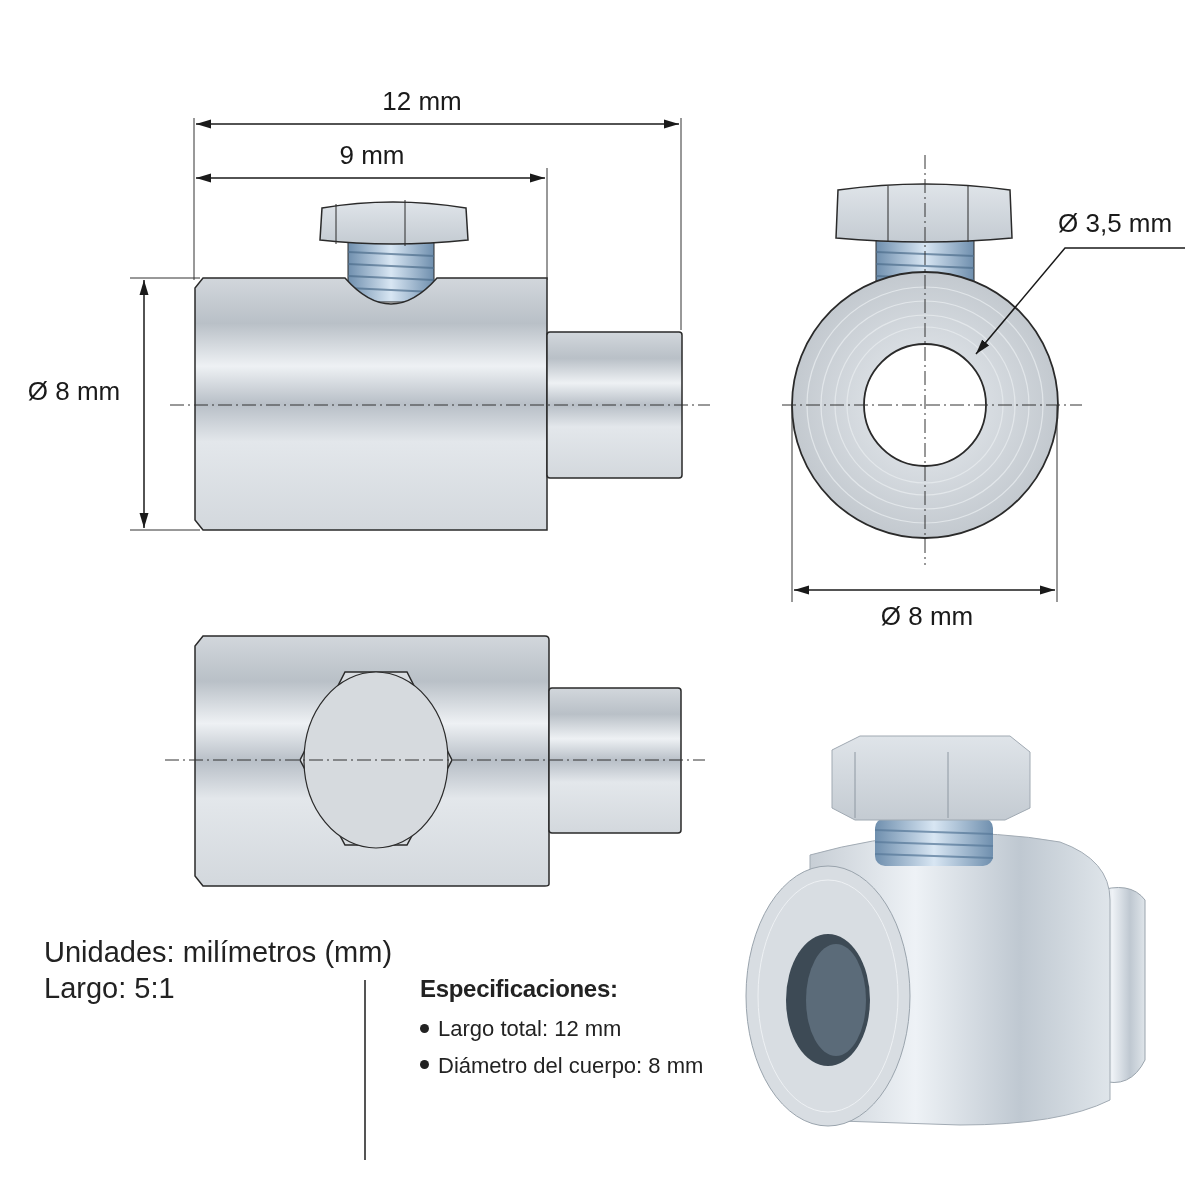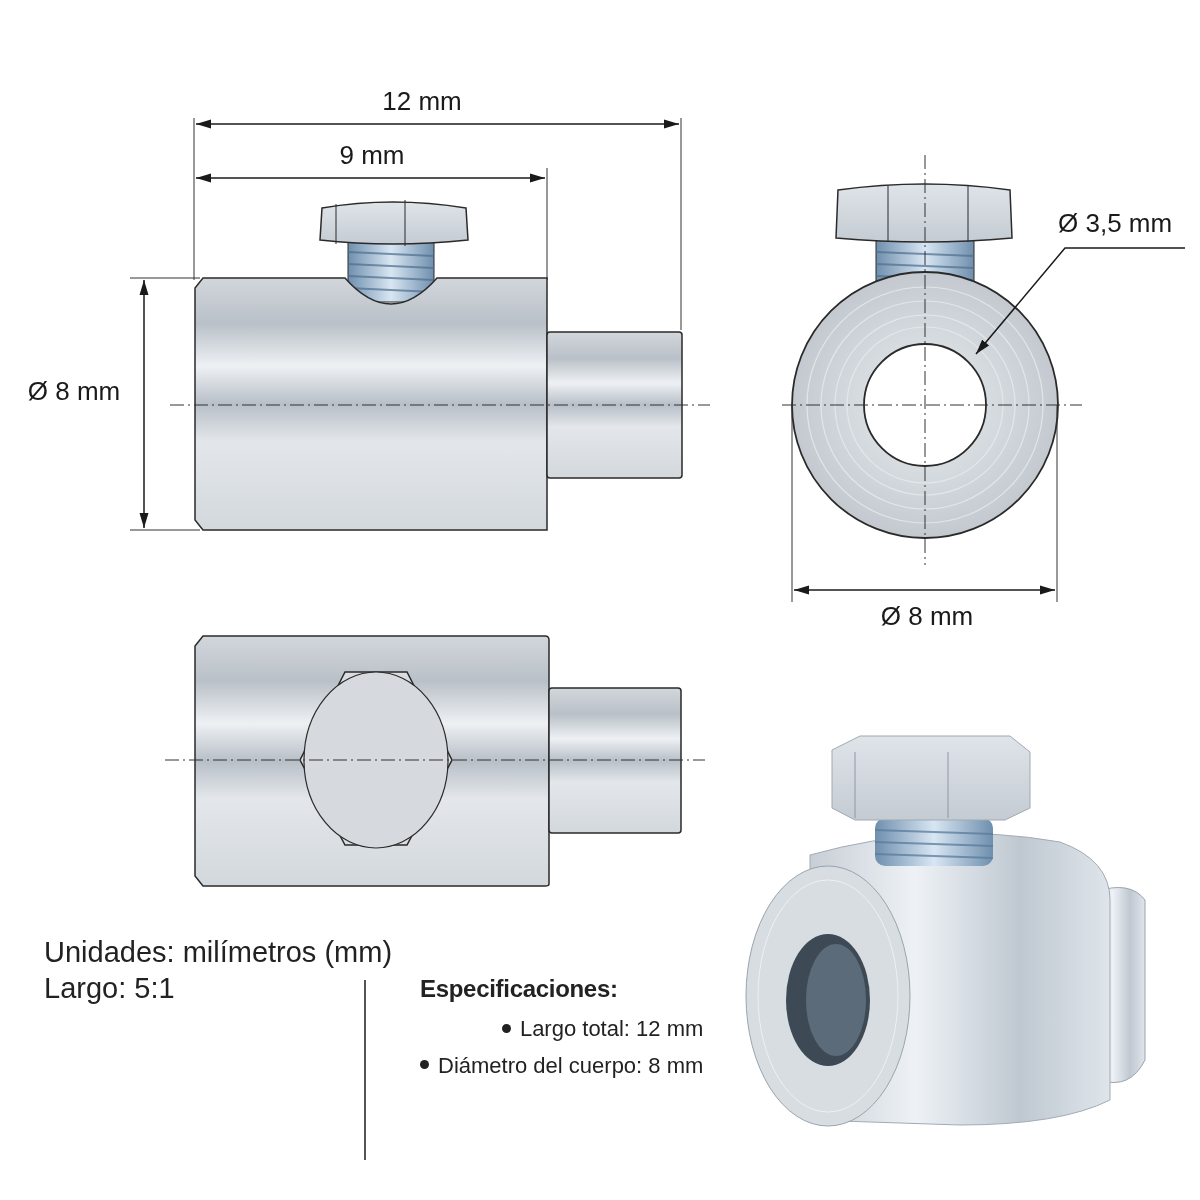--- a/index.html
+++ b/index.html
@@ -5,21 +5,21 @@
   html, body { margin: 0; padding: 0; background: #ffffff; }
   body { width: 1200px; height: 1200px; position: relative; overflow: hidden;
          font-family: "Liberation Sans", "DejaVu Sans", sans-serif; color: #1a1a1a; }
   svg.drawing { position: absolute; left: 0; top: 0; width: 1200px; height: 1200px; }
   .dimtext { font-family: "Liberation Sans", "DejaVu Sans", sans-serif; font-size: 26px; fill: #1a1a1a; }
   .notes { position: absolute; left: 44px; top: 934px; font-size: 29px; line-height: 36px; color: #222; }
   .notes div { white-space: nowrap; }
   .divider { position: absolute; left: 364px; top: 980px; width: 2px; height: 180px; background: #555; }
   .specs { position: absolute; left: 388px; top: 975px; font-size: 22px; color: #222; margin-left: 32px; }
   .specs .title { font-weight: bold; font-size: 24px; margin-bottom: 8px; letter-spacing: -0.3px; }
-  .specs ul { list-style: none; margin: 0; padding: 0; text-align: right; }
+  .specs ul { list-style: none; margin: 0; padding: 0; }
   .specs li { line-height: 36.5px; white-space: nowrap; }
   .specs li .dot { display: inline-block; width: 9px; height: 9px; border-radius: 50%; background: #222; margin-right: 9px; vertical-align: middle; position: relative; top: -2px; }
   .specs li b { font-weight: bold; }
 </style>
 </head>
 <body>
 
 <svg class="drawing" viewBox="0 0 1200 1200" xmlns="http://www.w3.org/2000/svg">
   <defs>
     <linearGradient id="cyl" x1="0" y1="0" x2="0" y2="1">

